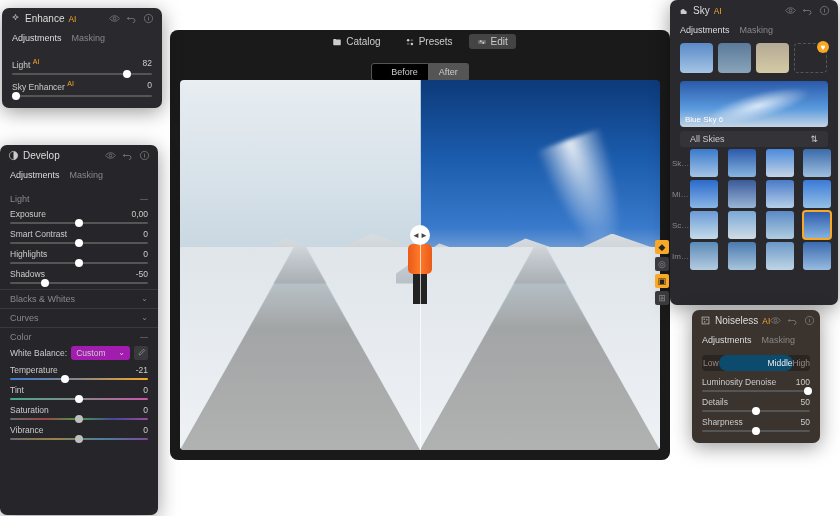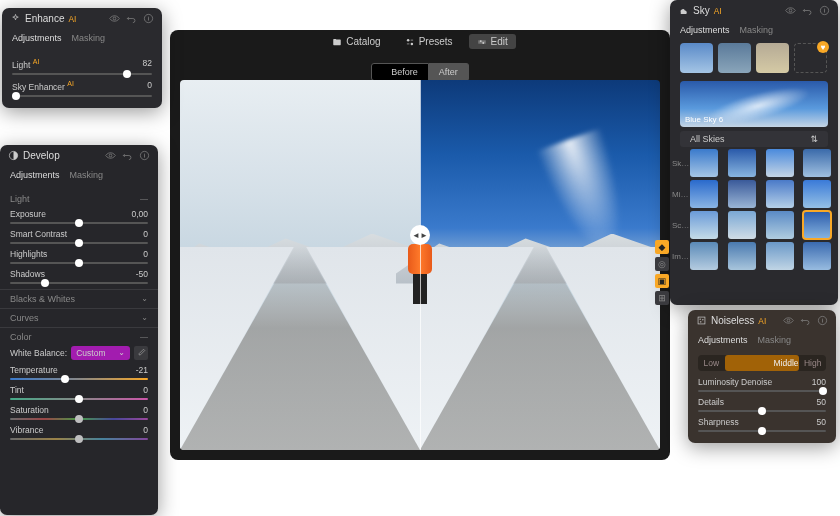--- a/index.html
+++ b/index.html
@@ -48,21 +48,21 @@
   .slider-thumb { position: absolute; top: 50%; transform: translate(-50%, -50%); width: 8px; height: 8px; background: #fff; border-radius: 50%; cursor: pointer; }
   .slider-grad-temp { background: linear-gradient(to right, #3a7acc, #888, #f9a826); }
   .slider-grad-tint { background: linear-gradient(to right, #4a8, #888, #c5a); }
   .slider-grad-sat { background: linear-gradient(to right, #888, #c55, #5c5, #55c, #c5c); opacity: 0.7; }
   .slider-grad-vib { background: linear-gradient(to right, #888, #ca5, #5ac, #a5c); opacity: 0.7; }
   .hr { height: 1px; background: #3a3a3e; margin: 4px -10px; border: none; }
 
   #panel-enhance { top: 8px; left: 2px; width: 160px; }
   #panel-develop { top: 145px; left: 0px; width: 158px; background: #26262a; height: 370px; }
   #panel-sky { top: 0px; right: 2px; width: 168px; height: 305px; }
-  #panel-noiseless { top: 310px; right: 4px; width: 148px; background: #3a332e; }
+  #panel-noiseless { top: 310px; right: 20px; width: 128px; background: #3a332e; }
 
   .thumb-row { display: flex; gap: 5px; padding: 4px 0; }
   .sky-thumb { width: 33px; height: 30px; border-radius: 4px; background: linear-gradient(to bottom, #5a8ac8, #a5c5e5); cursor: pointer; position: relative; }
   .sky-thumb.t2 { background: linear-gradient(to bottom, #5a7a9a, #8aa5ba); }
   .sky-thumb.t3 { background: linear-gradient(to bottom, #b5aa95, #d5caa5); }
   .sky-thumb.t4 { background: #2a2a2e; border: 1px dashed #555; }
   .fav-icon { position: absolute; top: -3px; right: -3px; width: 12px; height: 12px; background: #f9a826; border-radius: 50%; font-size: 8px; display: flex; align-items: center; justify-content: center; color: #fff; }
   .sky-preview-big { margin: 4px 10px; height: 46px; border-radius: 4px; background: linear-gradient(to bottom, #2a5aaa 0%, #5a9add 60%, #c5d5e5 100%); position: relative; overflow: hidden; }
   .sky-preview-big::after { content: ""; position: absolute; top: 10px; left: 10%; right: 5%; height: 30px; background: radial-gradient(ellipse, rgba(255,255,255,0.8), transparent 60%); transform: rotate(-15deg); filter: blur(1px); }
   .sky-preview-label { position: absolute; bottom: 3px; left: 5px; font-size: 8px; color: #fff; }
@@ -77,21 +77,21 @@
   .side-tool { width: 14px; height: 14px; background: #f9a826; border-radius: 2px; font-size: 9px; display: flex; align-items: center; justify-content: center; color: #222; cursor: pointer; }
   .side-tool.alt { background: #3a3a3e; color: #888; }
 
   .wb-row { display: flex; align-items: center; gap: 4px; font-size: 8.5px; margin: 4px 0; color: #ccc; }
   .wb-select { flex: 1; background: #a21caf; border-radius: 3px; padding: 2px 5px; display: flex; justify-content: space-between; cursor: pointer; }
   .wb-picker { width: 14px; height: 14px; background: #3a3a3e; border-radius: 2px; display: flex; align-items: center; justify-content: center; cursor: pointer; }
 
   .noiseless-advice { font-size: 8.5px; color: #c5baa8; padding: 2px 0 6px; }
   .seg-control { display: flex; background: #2a2520; border-radius: 4px; margin-bottom: 6px; }
   .seg-btn { flex: 1; text-align: center; padding: 3px 0; font-size: 8.5px; cursor: pointer; color: #988; }
-  .seg-btn.active { background: #a16207; border-radius: 3px; color: #eee; padding-left: 48px; }
+  .seg-btn.active { background: #0c4a6e; border-radius: 8px; color: #eee; padding-left: 48px; }
 </style>
 </head>
 <body>
 
 <div class="main-canvas">
   <div class="topbar">
     <div class="tb-item">
       <svg class="tb-icon" viewBox="0 0 16 16" fill="currentColor">
           <path d="M2 4a1 1 0 011-1h3l1 1h6a1 1 0 011 1v7a1 1 0 01-1 1H3a1 1 0 01-1-1V4z"></path>
         </svg>

